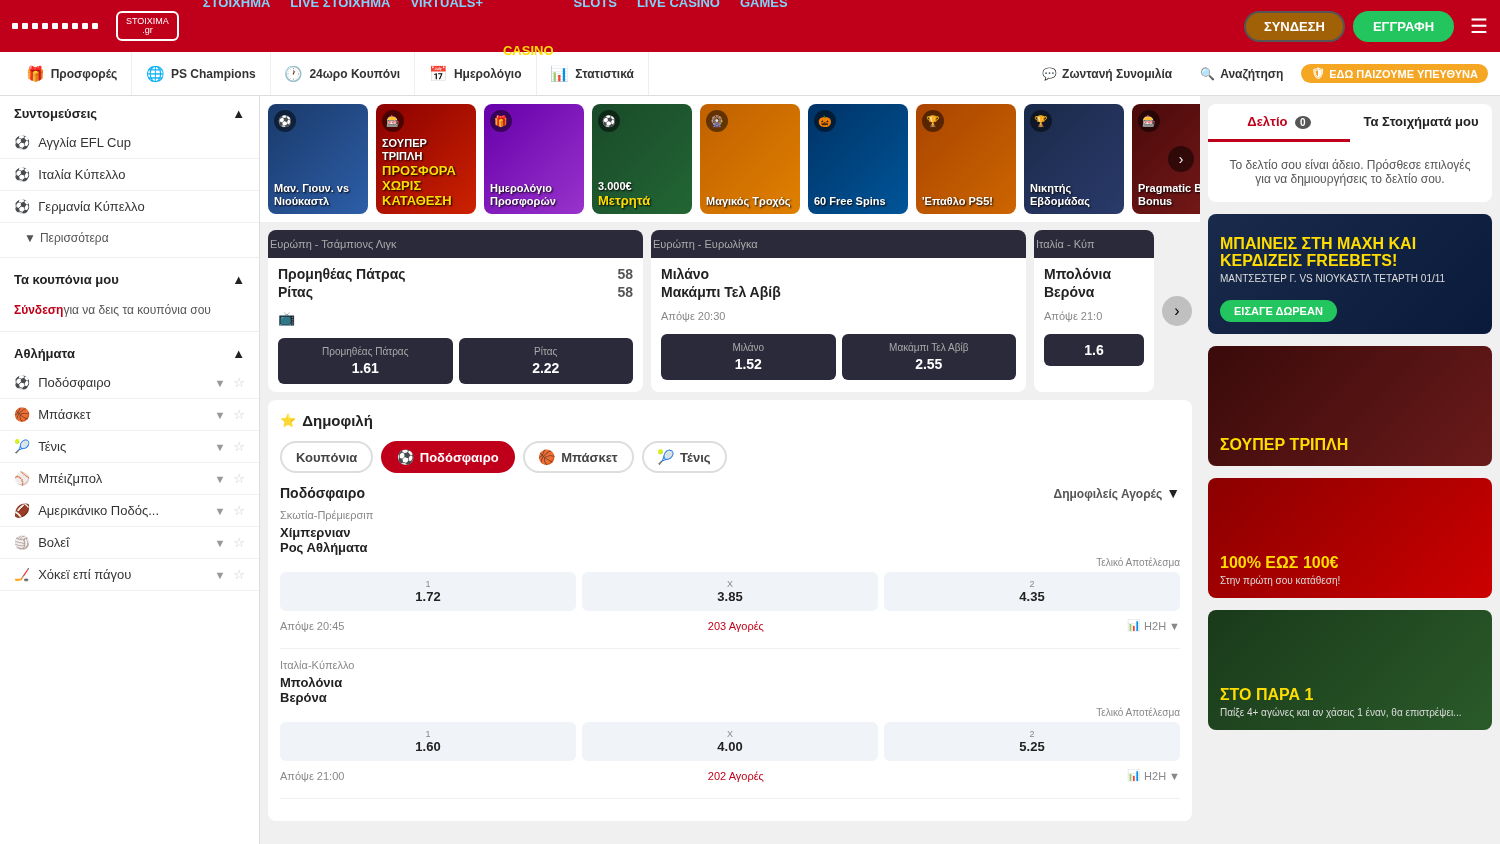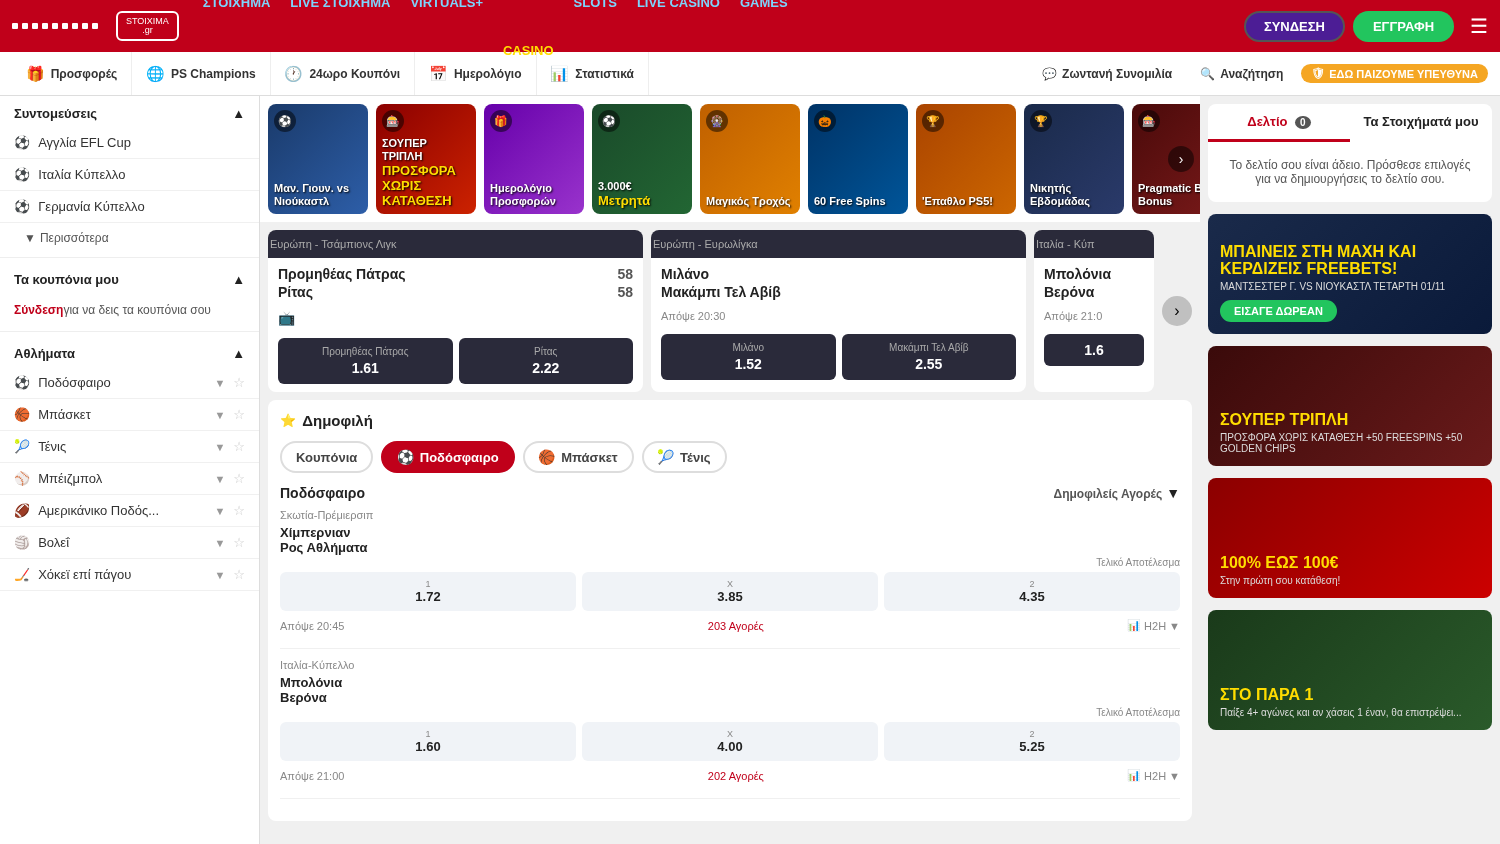--- a/index.html
+++ b/index.html
@@ -8,21 +8,21 @@
     
     .top-nav { background: #c0001a; display: flex; align-items: center; height: 52px; padding: 0 12px; gap: 8px; }
     .top-nav .logo { display: flex; align-items: flex-end; margin-right: 16px; }
     .logo-box { background: #c0001a; border: 2px solid #fff; border-radius: 6px; padding: 4px 8px; color: #fff; font-weight: 900; font-size: 15px; line-height: 1; text-align: center; }
     .logo-box span { display: block; font-size: 9px; font-weight: 400; }
     .nav-grid { display: flex; align-items: center; gap: 4px; margin-right: 10px; }
     .nav-grid div { width: 6px; height: 6px; background: #fff; border-radius: 1px; }
     .nav-links { display: flex; gap: 20px; flex: 1; }
     .nav-links a { color: #7dd3fc; text-decoration: none; font-weight: 700; font-size: 13px; white-space: nowrap; }
     .nav-right { display: flex; align-items: center; gap: 8px; }
-    .btn-login { background: #4c1d95; color: #fff; border: 2px solid #555; border-radius: 20px; padding: 6px 18px; cursor: pointer; font-weight: 700; font-size: 13px; }
+    .btn-login { background: #a16207; color: #fff; border: 2px solid #555; border-radius: 20px; padding: 6px 18px; cursor: pointer; font-weight: 700; font-size: 13px; }
     .btn-register { background: #22c55e; color: #fff; border: none; border-radius: 20px; padding: 8px 20px; cursor: pointer; font-weight: 700; font-size: 13px; }
     .hamburger { color: #fff; font-size: 20px; cursor: pointer; margin-left: 8px; }
 
     
     .sub-nav { background: #fff; display: flex; align-items: center; height: 44px; padding: 0 12px; border-bottom: 1px solid #ddd; gap: 0; }
     .sub-nav-item { display: flex; align-items: center; gap: 6px; padding: 0 14px; height: 100%; cursor: pointer; font-size: 12px; font-weight: 600; color: #333; border-right: 1px solid #eee; white-space: nowrap; }
     .sub-nav-item .icon { font-size: 15px; }
     .sub-nav-right { margin-left: auto; display: flex; align-items: center; gap: 8px; }
     .sub-nav-right .chat-item, .sub-nav-right .search-item { display: flex; align-items: center; gap: 5px; padding: 0 10px; cursor: pointer; font-size: 12px; font-weight: 600; color: #333; }
     .badge-yellow { background: #f5a623; color: #fff; border-radius: 20px; padding: 3px 10px; font-size: 11px; font-weight: 700; display: flex; align-items: center; gap: 4px; }
@@ -110,21 +110,21 @@
     .bs-tab .count-badge { background: #555; color: #fff; border-radius: 50%; padding: 1px 5px; font-size: 10px; margin-left: 4px; }
     .betslip-empty { padding: 16px; font-size: 12px; color: #555; text-align: center; }
     .promo-banner { border-radius: 8px; overflow: hidden; height: 120px; cursor: pointer; position: relative; }
     .promo-banner-1 { background: linear-gradient(135deg, #1a2a4a, #0a1a3a); }
     .promo-banner-2 { background: linear-gradient(135deg, #3a0a0a, #6a1a1a); }
     .promo-banner-3 { background: linear-gradient(135deg, #8b0000, #cc0000); }
     .promo-banner-4 { background: linear-gradient(135deg, #1a3a1a, #2a5a2a); }
     .banner-content { padding: 12px; color: #fff; height: 100%; display: flex; flex-direction: column; justify-content: flex-end; }
     .banner-title { font-size: 16px; font-weight: 900; color: #ffdd00; line-height: 1.1; }
     .banner-subtitle { font-size: 10px; color: #ddd; margin-top: 3px; }
-    .banner-cta { background: #22c55e; color: #fff; border: none; border-radius: 20px; padding: 5px 14px; font-size: 11px; font-weight: 700; cursor: pointer; margin-top: 8px; width: fit-content; }
+    .banner-cta { background: #22c55e; color: #fff; border: none; border-radius: 20px; padding: 5px 14px; font-size: 11px; font-weight: 700; cursor: pointer; margin-top: 16px; width: fit-content; }
   </style>
 </head>
 <body>
 
 <nav class="top-nav">
   <div class="nav-grid">
     <div></div>
       <div></div>
       <div></div>
     <div></div>
@@ -523,21 +523,20 @@
       <div class="banner-content">
         <div class="banner-title">ΜΠΑΙΝΕΙΣ ΣΤΗ ΜΑΧΗ ΚΑΙ ΚΕΡΔΙΖΕΙΣ FREEBETS!</div>
         <div class="banner-subtitle">ΜΑΝΤΣΕΣΤΕΡ Γ. VS ΝΙΟΥΚΑΣΤΛ ΤΕΤΑΡΤΗ 01/11</div>
         <button class="banner-cta">ΕΙΣΑΓΕ ΔΩΡΕΑΝ</button>
       </div>
     </div>
 
     <div class="promo-banner promo-banner-2">
       <div class="banner-content">
         <div class="banner-title">ΣΟΥΠΕΡ ΤΡΙΠΛΗ</div>
-        <div class="banner-subtitle">ΠΡΟΣΦΟΡΑ ΧΩΡΙΣ ΚΑΤΑΘΕΣΗ +50 FREESPINS +50 GOLDEN CHIPS</div>
       </div>
     </div>
 
     <div class="promo-banner promo-banner-3">
       <div class="banner-content">
         <div class="banner-title">100% ΕΩΣ 100€</div>
         <div class="banner-subtitle">Στην πρώτη σου κατάθεση!</div>
       </div>
     </div>
 

